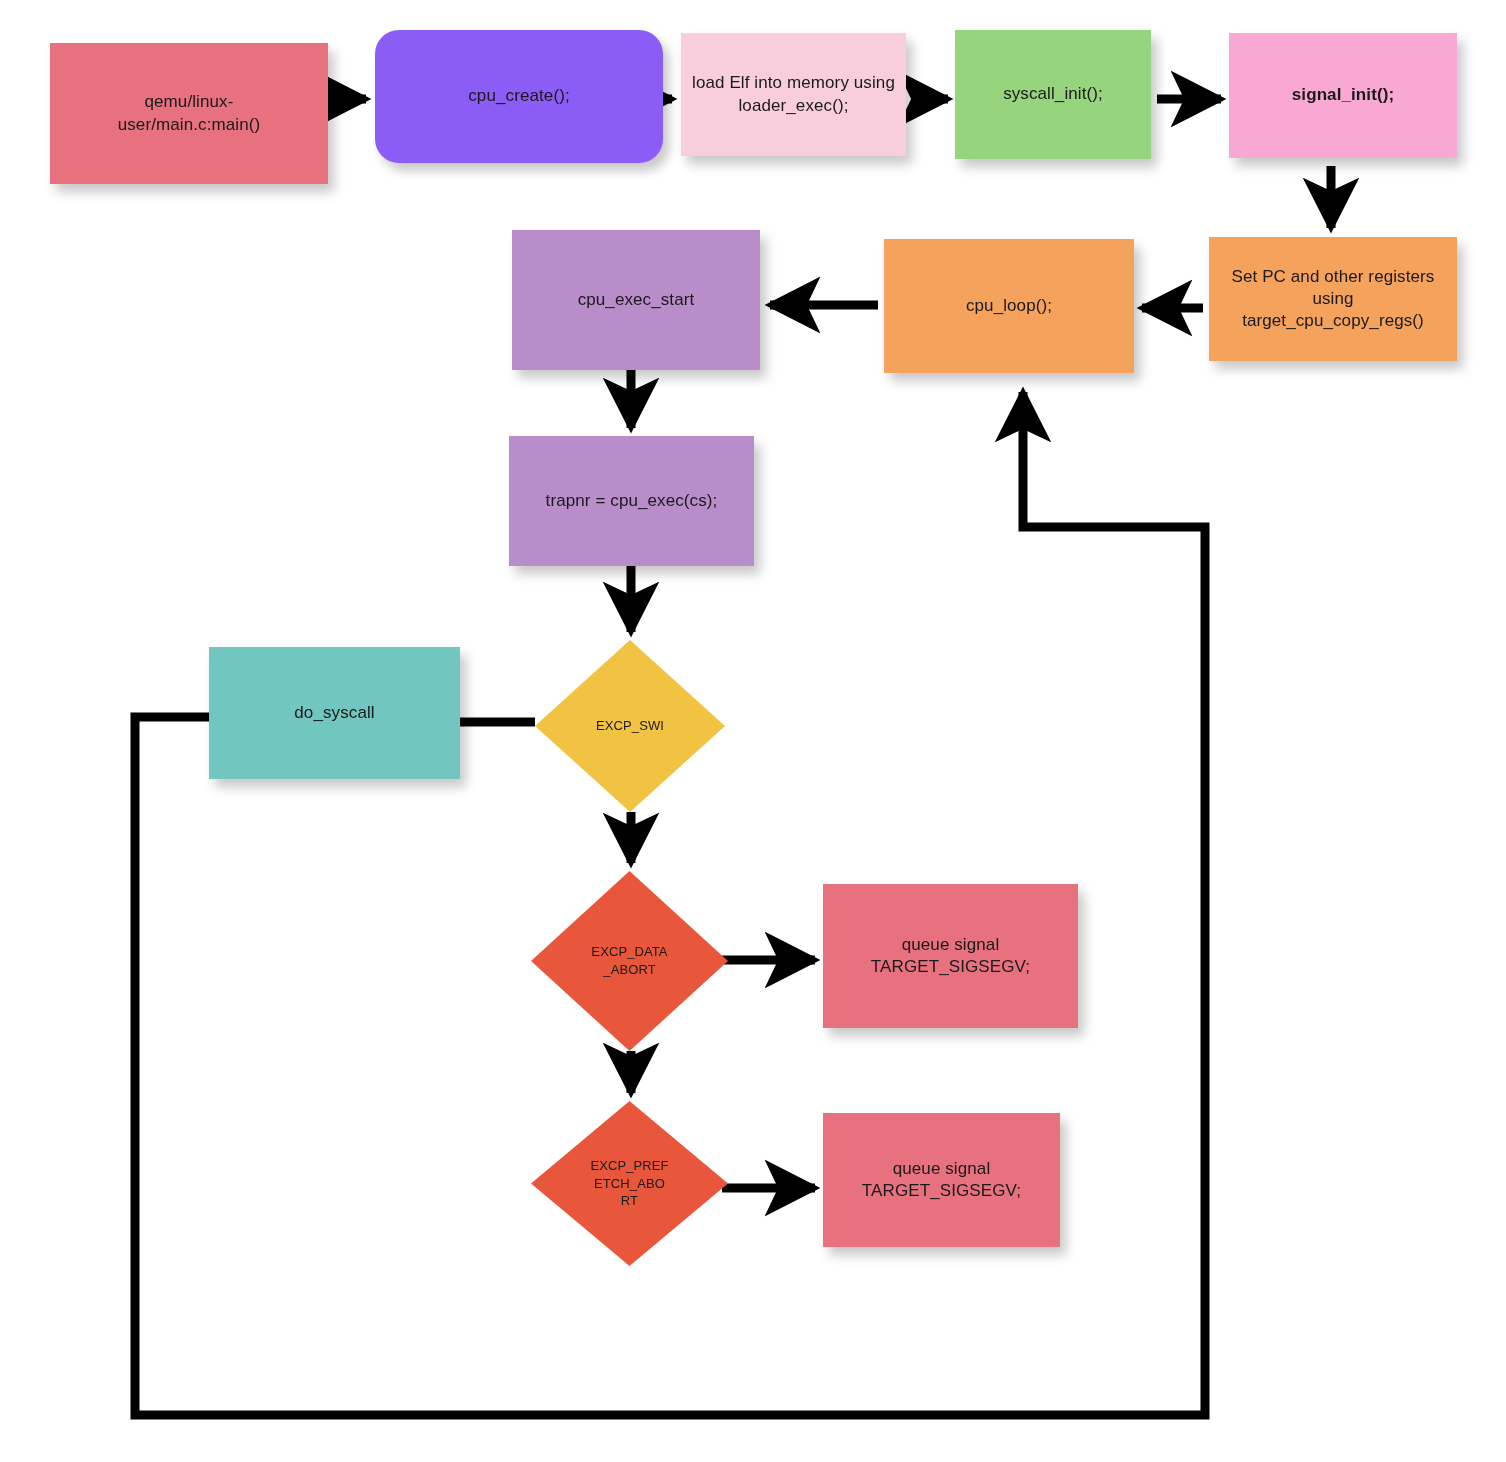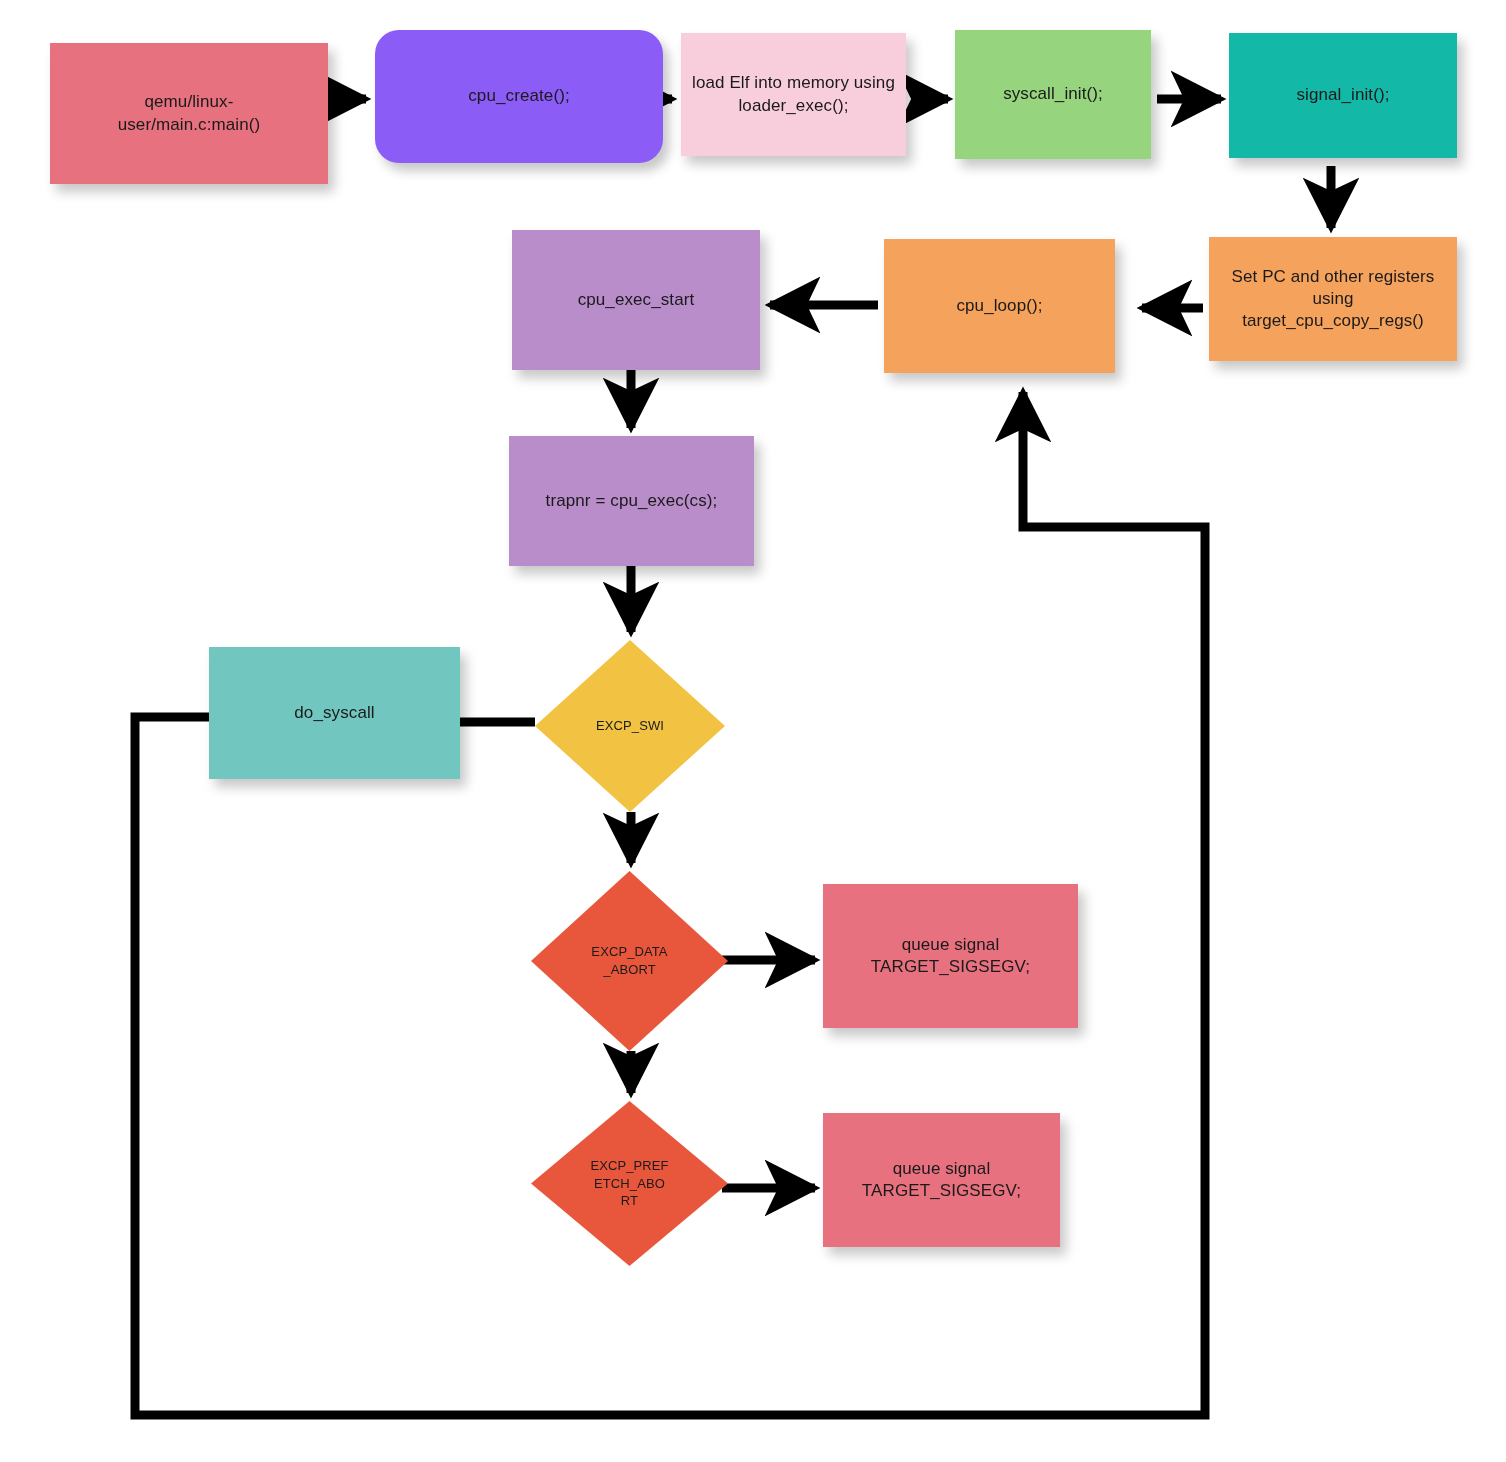--- a/index.html
+++ b/index.html
@@ -116,31 +116,31 @@
 
   <div class="node box" style="left:681px; top:33px; width:225px; height:123px; background:#F9CEDC;">
     <span class="label">load Elf into memory using
 loader_exec();</span>
   </div>
 
   <div class="node box" style="left:955px; top:30px; width:196px; height:129px; background:#96D47E;text-align:center;">
     <span class="label">syscall_init();</span>
   </div>
 
-  <div class="node box" style="left:1229px; top:33px; width:228px; height:125px; background:#14b8a6;">
+  <div class="node box" style="left:1229px; top:33px; width:228px; height:125px; background:#f9a8d4;font-weight:bold;">
     <span class="label">signal_init();</span>
   </div>
 
   <div class="node box" style="left:1209px; top:237px; width:248px; height:124px; background:#F5A25C;">
     <span class="label">Set PC and other registers
 using
 target_cpu_copy_regs()</span>
   </div>
 
-  <div class="node box" style="left:884px; top:239px; width:231px; height:134px; background:#F5A25C;">
+  <div class="node box" style="left:884px; top:239px; width:250px; height:134px; background:#F5A25C;">
     <span class="label">cpu_loop();</span>
   </div>
 
   <div class="node box" style="left:512px; top:230px; width:248px; height:140px; background:#B98CCA;">
     <span class="label">cpu_exec_start</span>
   </div>
 
   <div class="node box" style="left:509px; top:436px; width:245px; height:130px; background:#B98CCA;">
     <span class="label">trapnr = cpu_exec(cs);</span>
   </div>

